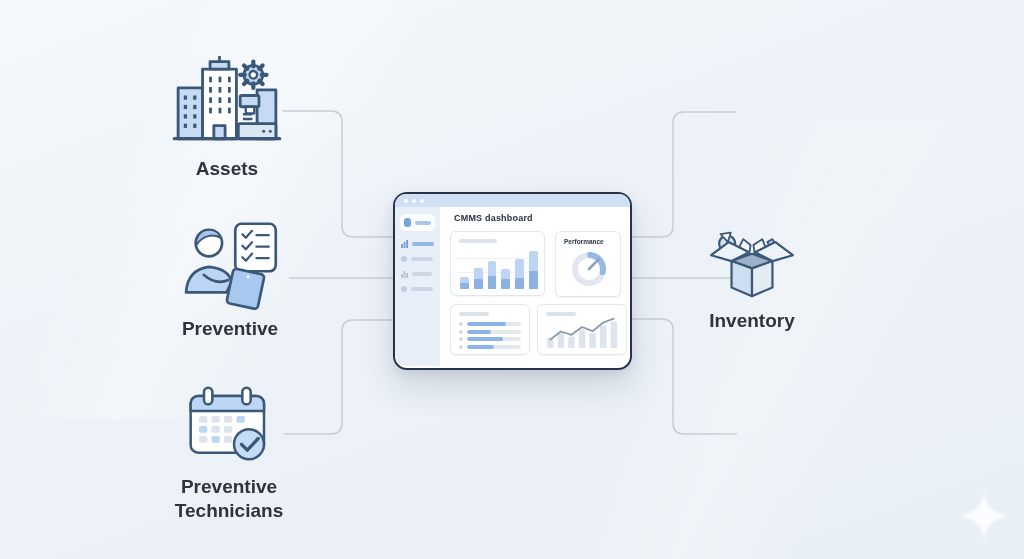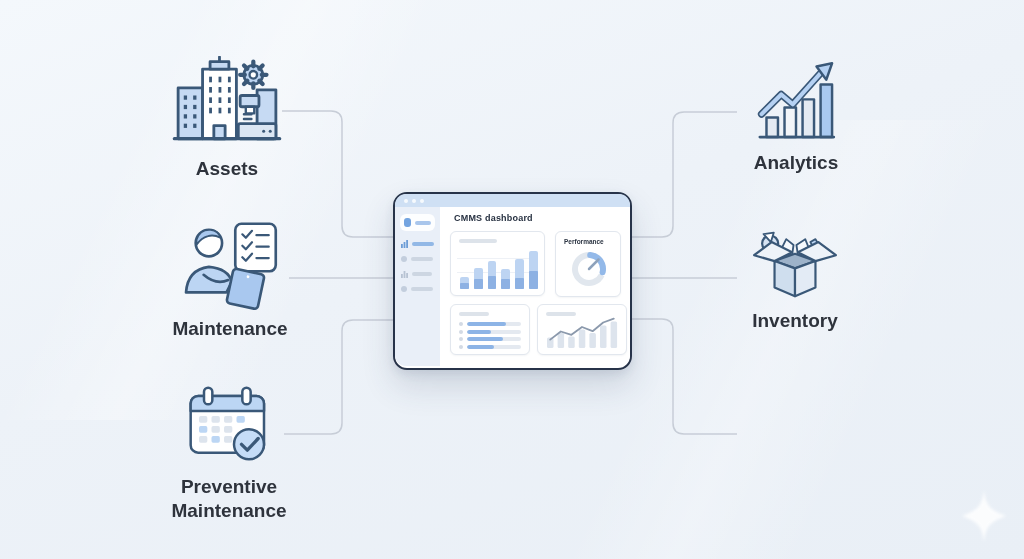--- a/index.html
+++ b/index.html
@@ -137,21 +137,21 @@
       </g>
       <path d="M10 80 Q12 54 36 51 Q58 53 62 68 L56 80 Z" fill="#bcd5f3"></path>
       <circle cx="36" cy="24" r="15" fill="#ffffff"></circle>
       <path d="M22 20 q4 -12 16 -11 q9 1 11 9 q-7 -4 -14 -2 q-8 2 -13 10 z" fill="#a9c8ee" stroke-width="2"></path>
       <path d="M30 60 Q44 72 58 66" stroke-width="3"></path>
       <g transform="rotate(12 78 74)">
         <rect x="60" y="56" width="36" height="40" rx="4" fill="#a9c8ef"></rect>
         <circle cx="78" cy="62" r="1.6" fill="#ffffff" stroke="none"></circle>
       </g>
     </svg>
-    <div class="label">Maintenance</div>
+    <div class="label">Preventive</div>
   </div>
 
   <div class="node" style="left:154px;top:384px;">
     <svg width="100" height="84" viewBox="0 0 120 100" fill="none" stroke="#3a5878" stroke-width="3" stroke-linejoin="round" stroke-linecap="round">
       <rect x="14" y="14" width="88" height="68" rx="9" fill="#ffffff"></rect>
       <path d="M14 32 v-9 a9 9 0 0 1 9 -9 h70 a9 9 0 0 1 9 9 v9 z" fill="#bcd6f4"></path>
       <rect x="30" y="4" width="10" height="20" rx="5" fill="#ffffff"></rect>
       <rect x="76" y="4" width="10" height="20" rx="5" fill="#ffffff"></rect>
       <g stroke="none">
         <rect x="24" y="38" width="10" height="8" rx="2" fill="#dde4ed"></rect>
@@ -161,38 +161,25 @@
         <rect x="24" y="50" width="10" height="8" rx="2" fill="#bcd6f4"></rect>
           <rect x="39" y="50" width="10" height="8" rx="2" fill="#dde4ed"></rect>
           <rect x="54" y="50" width="10" height="8" rx="2" fill="#dde4ed"></rect>
         <rect x="24" y="62" width="10" height="8" rx="2" fill="#dde4ed"></rect>
           <rect x="39" y="62" width="10" height="8" rx="2" fill="#bcd6f4"></rect>
           <rect x="54" y="62" width="10" height="8" rx="2" fill="#dde4ed"></rect>
       </g>
       <circle cx="84" cy="72" r="18" fill="#c5dcf7"></circle>
       <path d="M75 72 l7 7 l13 -14" stroke-width="4"></path>
     </svg>
-    <div class="label">Preventive Maintenance</div>
-  </div>
-
-  <div class="node" style="left:721px;top:58px;">
-    <svg width="82" height="86" viewBox="0 0 100 104" fill="none" stroke="#3a5878" stroke-width="3" stroke-linejoin="round" stroke-linecap="round">
-      <rect x="14" y="72" width="14" height="24" fill="#e4eaf2"></rect>
-      <rect x="36" y="60" width="14" height="36" fill="#f2f5f9"></rect>
-      <rect x="58" y="50" width="14" height="46" fill="#e4eaf2"></rect>
-      <rect x="80" y="32" width="14" height="64" fill="#a9c9f0"></rect>
-      <path d="M6 96 H96" stroke-width="3.5"></path>
-      <polyline points="8,68 32,44 46,56 80,18" stroke-width="9"></polyline>
-      <polyline points="8,68 32,44 46,56 80,18" stroke="#b5d1f3" stroke-width="5"></polyline>
-      <polygon points="94,6 87,26 75,10" fill="#b5d1f3" stroke-width="3"></polygon>
-    </svg>
-    <div class="label">Analytics</div>
-  </div>
-
-  <div class="node" style="left:720px;top:226px;">
+    <div class="label">Preventive Technicians</div>
+  </div>
+
+
+  <div class="node" style="left:677px;top:226px;">
     <svg width="88" height="76" viewBox="0 0 120 104" fill="none" stroke="#3a5878" stroke-width="3" stroke-linejoin="round" stroke-linecap="round">
       <polygon points="38,38 48,18 58,26 56,40" fill="#f5f8fc" stroke-width="2.5"></polygon>
       <polygon points="82,38 74,18 62,26 64,40" fill="#f5f8fc" stroke-width="2.5"></polygon>
       <polygon points="70,34 84,26 92,38 78,46" fill="#dfe9f5"></polygon>
       <polygon points="81,22 88,18 92,25 85,29" fill="#bcd6f4" stroke-width="2.5"></polygon>
       <circle cx="26" cy="24" r="11" fill="#d6e3f3"></circle>
       <polygon points="17,11 31,9 27,22" fill="#ffffff" stroke-width="2.5"></polygon>
       <polygon points="30,32 58,52 52,60 24,40" fill="#d6e3f3"></polygon>
       <polygon points="32,48 60,38 88,48 60,58" fill="#9db2c9"></polygon>
       <polygon points="32,48 4,40 28,22 56,36" fill="#eef3f9"></polygon>

